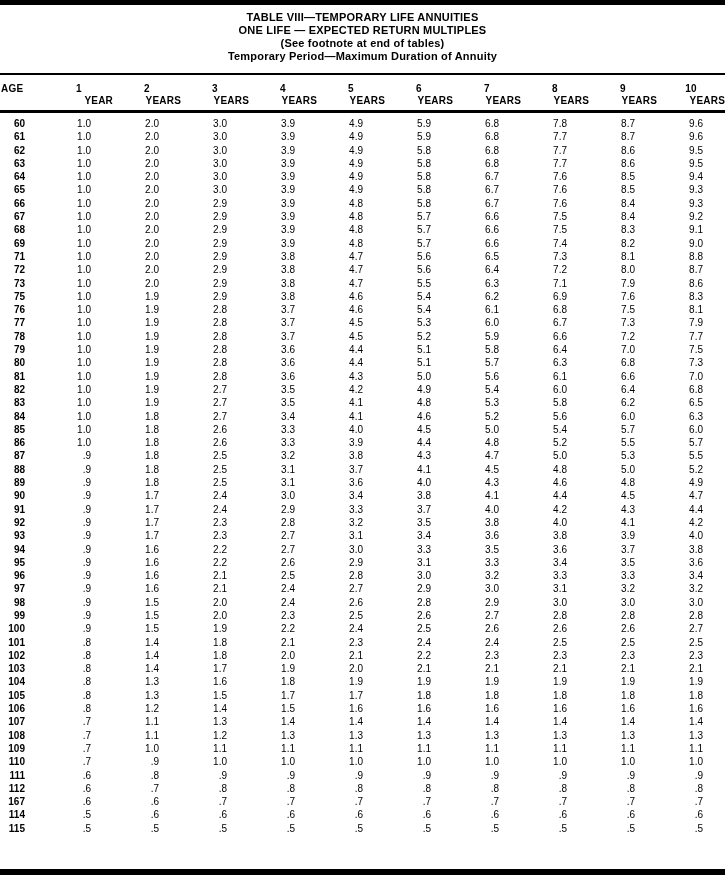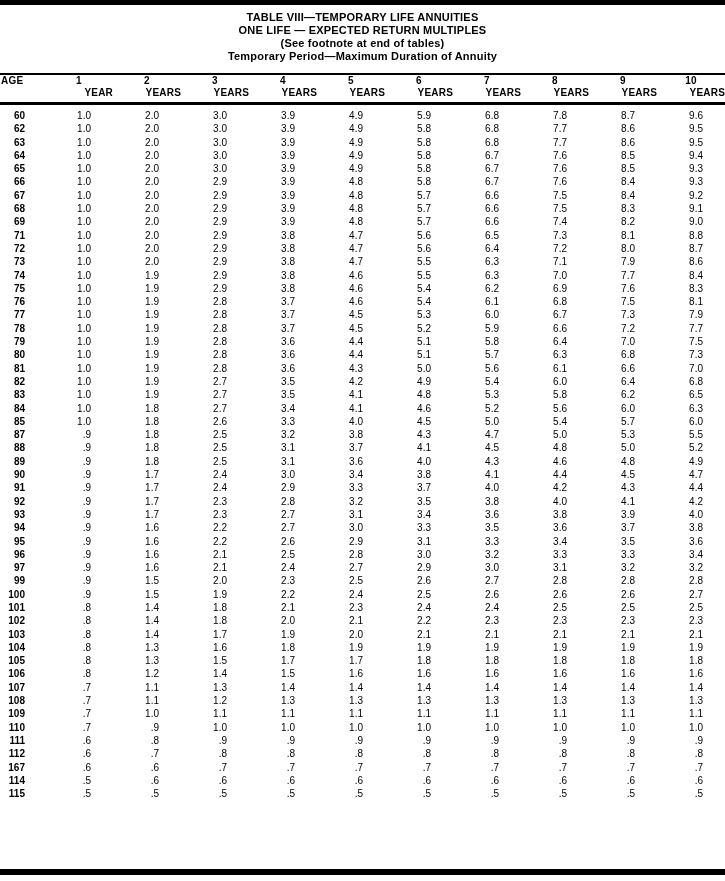--- a/index.html
+++ b/index.html
@@ -6,21 +6,21 @@
   body{width:725px;height:881px;font-family:"Liberation Sans",sans-serif;color:#000;}
   .page{position:relative;width:725px;height:881px;background:#fff;overflow:hidden;}
   .rule-top{height:5px;background:#000;}
   .rule-mid{height:2px;background:#000;}
   .rule-bottom{position:absolute;left:0;right:0;top:869px;height:6px;background:#000;}
   .title-block{text-align:center;padding:6px 0 10px 0;}
   .title-line{font-weight:bold;font-size:11px;line-height:13px;letter-spacing:0.2px;}
   table.annuity{width:725px;table-layout:fixed;border-collapse:collapse;}
   col.col-age{width:45px;}
   col.col-data{width:68px;}
-  thead th{font-weight:bold;font-size:10px;padding:0 0 3px 0;vertical-align:top;
+  thead th{font-weight:bold;font-size:10px;padding:8px 0 3px 0;vertical-align:top;
            border-bottom:3px solid #000;letter-spacing:0.2px;margin-left:32px;}
   thead th.age-h{text-align:left;padding-left:1px;}
   .hnum{line-height:12px;text-align:center;}
   .hunit{line-height:12px;text-align:right;}
   tbody td{font-size:10px;height:13.3px;line-height:13.3px;text-align:right;
            padding:0 22px 0 0;white-space:nowrap;}
   tbody td.age{font-weight:bold;padding-right:20px;}
   tbody tr:first-child td{padding-top:4px;}
 </style>
 </head>
@@ -107,20 +107,33 @@
           <td>3.0</td>
           <td>3.9</td>
           <td>4.9</td>
           <td>5.9</td>
           <td>6.8</td>
           <td>7.8</td>
           <td>8.7</td>
           <td>9.6</td>
         </tr>
         <tr>
+          <td class="age">61</td>
+          <td>1.0</td>
+          <td>2.0</td>
+          <td>3.0</td>
+          <td>3.9</td>
+          <td>4.9</td>
+          <td>5.9</td>
+          <td>6.8</td>
+          <td>7.7</td>
+          <td>8.7</td>
+          <td>9.6</td>
+        </tr>
+        <tr>
           <td class="age">62</td>
           <td>1.0</td>
           <td>2.0</td>
           <td>3.0</td>
           <td>3.9</td>
           <td>4.9</td>
           <td>5.8</td>
           <td>6.8</td>
           <td>7.7</td>
           <td>8.6</td>
@@ -248,33 +261,20 @@
           <td>1.0</td>
           <td>2.0</td>
           <td>2.9</td>
           <td>3.8</td>
           <td>4.7</td>
           <td>5.5</td>
           <td>6.3</td>
           <td>7.1</td>
           <td>7.9</td>
           <td>8.6</td>
-        </tr>
-        <tr>
-          <td class="age">74</td>
-          <td>1.0</td>
-          <td>1.9</td>
-          <td>2.9</td>
-          <td>3.8</td>
-          <td>4.6</td>
-          <td>5.5</td>
-          <td>6.3</td>
-          <td>7.0</td>
-          <td>7.7</td>
-          <td>8.4</td>
         </tr>
         <tr>
           <td class="age">75</td>
           <td>1.0</td>
           <td>1.9</td>
           <td>2.9</td>
           <td>3.8</td>
           <td>4.6</td>
           <td>5.4</td>
           <td>6.2</td>
@@ -406,20 +406,33 @@
           <td>2.6</td>
           <td>3.3</td>
           <td>4.0</td>
           <td>4.5</td>
           <td>5.0</td>
           <td>5.4</td>
           <td>5.7</td>
           <td>6.0</td>
         </tr>
         <tr>
+          <td class="age">86</td>
+          <td>1.0</td>
+          <td>1.8</td>
+          <td>2.6</td>
+          <td>3.3</td>
+          <td>3.9</td>
+          <td>4.4</td>
+          <td>4.8</td>
+          <td>5.2</td>
+          <td>5.5</td>
+          <td>5.7</td>
+        </tr>
+        <tr>
           <td class="age">87</td>
           <td>.9</td>
           <td>1.8</td>
           <td>2.5</td>
           <td>3.2</td>
           <td>3.8</td>
           <td>4.3</td>
           <td>4.7</td>
           <td>5.0</td>
           <td>5.3</td>
@@ -549,20 +562,33 @@
           <td>2.1</td>
           <td>2.4</td>
           <td>2.7</td>
           <td>2.9</td>
           <td>3.0</td>
           <td>3.1</td>
           <td>3.2</td>
           <td>3.2</td>
         </tr>
         <tr>
+          <td class="age">98</td>
+          <td>.9</td>
+          <td>1.5</td>
+          <td>2.0</td>
+          <td>2.4</td>
+          <td>2.6</td>
+          <td>2.8</td>
+          <td>2.9</td>
+          <td>3.0</td>
+          <td>3.0</td>
+          <td>3.0</td>
+        </tr>
+        <tr>
           <td class="age">99</td>
           <td>.9</td>
           <td>1.5</td>
           <td>2.0</td>
           <td>2.3</td>
           <td>2.5</td>
           <td>2.6</td>
           <td>2.7</td>
           <td>2.8</td>
           <td>2.8</td>

